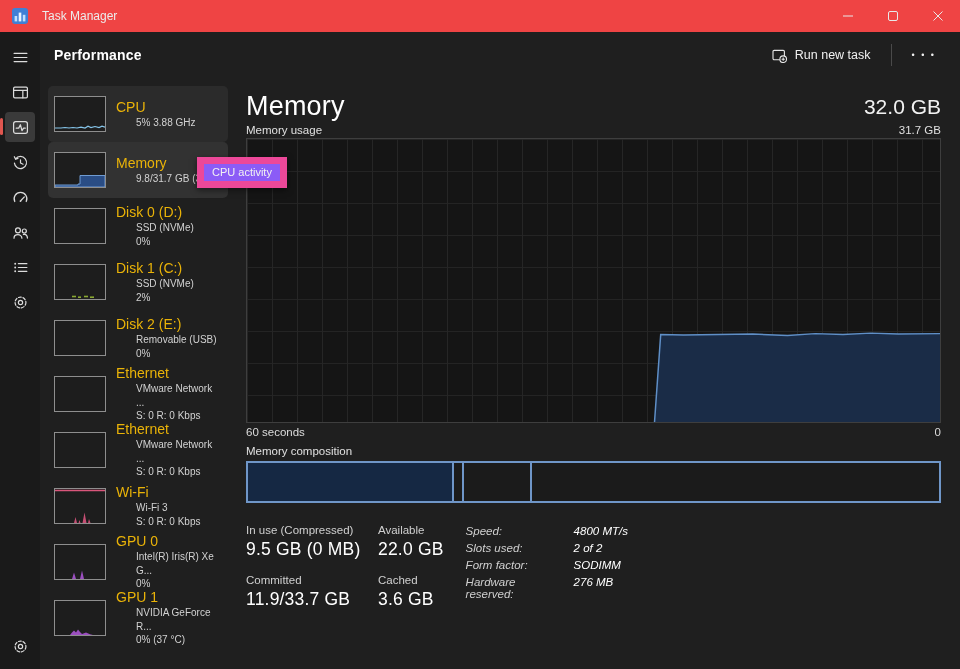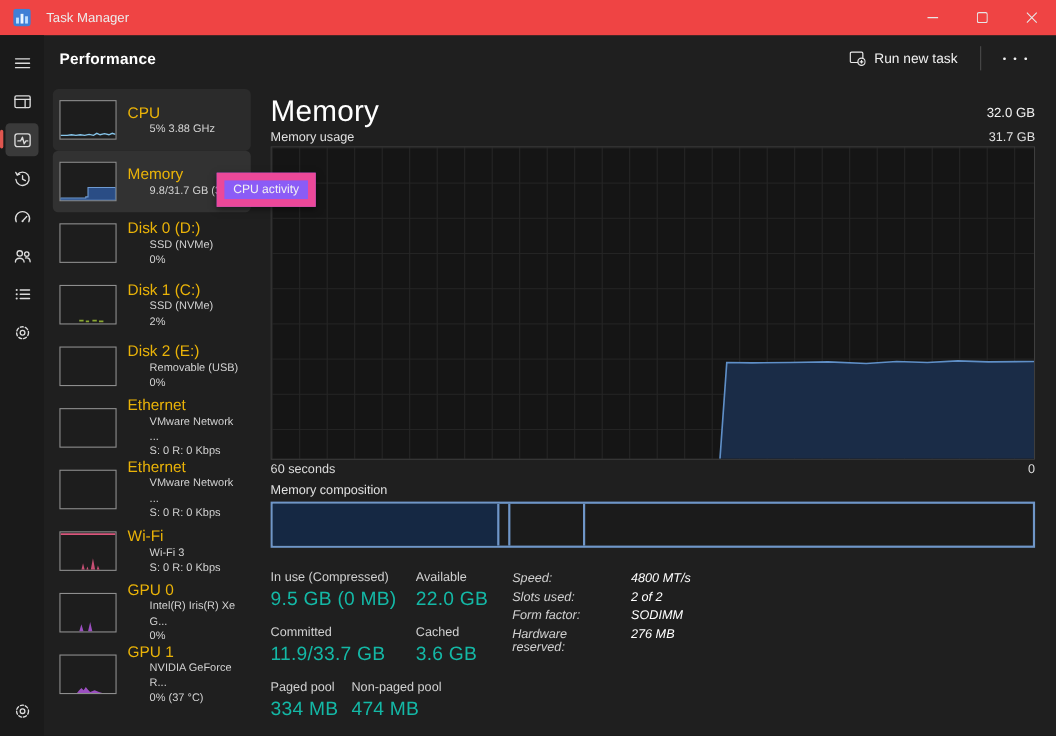--- a/index.html
+++ b/index.html
@@ -42,40 +42,40 @@
   .sb-item.selected { background:#323232; }
   .spark { width:52px; height:36px; min-width:52px; border:1px solid #8e8e8e; background:#1d1d1d; margin-right:10px; }
   .spark svg { display:block; width:100%; height:100%; }
   .sb-title { font-size:14px; line-height:17px; color:#eab308; }
   .sb-sub { font-size:10px; line-height:13.5px; color:#d2d2d2;margin-left:20px; }
 
   
   .main { width:695px; margin-left:18px; }
   .title-row { margin-top:13px; display:flex; align-items:center; justify-content:space-between; }
   .mem-title { font-size:27px; font-weight:300; letter-spacing:.2px; }
-  .mem-capacity { font-size:12px; color:#f2f2f2; }
+  .mem-capacity { font-size:21px; color:#f2f2f2; }
   .usage-row { margin-top:2px; display:flex; justify-content:space-between; font-size:11.5px; color:#e0e0e0; }
   .graph { margin-top:2px; height:285px; border:1px solid #3e3e3e; background-color:#151515;
            background-image:linear-gradient(to right,#262626 1px,transparent 1px),
                             linear-gradient(to bottom,#242424 1px,transparent 1px);
            background-size:25px 32px; }
   .graph svg { display:block; width:100%; height:100%; }
   .time-row { margin-top:3px; display:flex; justify-content:space-between; font-size:11.5px; color:#dcdcdc; }
   .comp-label { margin-top:7px; font-size:11.5px; color:#e0e0e0; }
   .comp-bar { margin-top:4px; height:42px; border:2px solid #6f96c8; background:#1b1b1b; display:flex; }
   .seg { height:100%; }
   .seg.filled { background:#152843; }
   .seg.bordered { border-right:2px solid #6f96c8; }
 
   .stats-zone { margin-top:21px; display:flex; }
   .big-stats { display:flex; flex-direction:column; }
   .stat-row { display:flex; gap:12px; margin-bottom:14px; }
   .stat-cell.w120 { min-width:120px; }
   .stat-label { font-size:11.5px; color:#d0d0d0; }
-  .stat-value { font-size:17.5px; color:#14b8a6; margin-top:3px; letter-spacing:.2px; }
+  .stat-value { font-size:17.5px; color:#ffffff; margin-top:3px; letter-spacing:.2px; }
   .details-grid { margin-left:22px; display:grid; grid-template-columns:100px auto; column-gap:8px; row-gap:5px; align-content:start; margin-top:1px;font-style:italic; }
   .detail-label { font-size:11.5px; color:#d0d0d0; }
   .detail-value { font-size:11.5px; color:#fff; }
 
   
   .tooltip { position:absolute; left:197px; top:157px; background:#8b5cf6; border:7px solid #ec4899;
              color:#f2f2f2; font-size:11px; padding:2px 8px 3px 8px; white-space:nowrap;
              box-shadow:0 2px 6px rgba(0,0,0,.5); }
   [data-interactable="true"] { cursor:default; }
 </style>
@@ -386,30 +386,20 @@
                 <div class="stat-row">
                   <div class="stat-cell w120" data-interactable="false">
                     <div class="stat-label" data-interactable="false">Committed</div>
                     <div class="stat-value" data-interactable="false">11.9/33.7 GB</div>
                   </div>
                   <div class="stat-cell" data-interactable="false">
                     <div class="stat-label" data-interactable="false">Cached</div>
                     <div class="stat-value" data-interactable="false">3.6 GB</div>
                   </div>
                 </div>
-                <div class="stat-row">
-                  <div class="stat-cell" data-interactable="false">
-                    <div class="stat-label" data-interactable="false">Paged pool</div>
-                    <div class="stat-value" data-interactable="false">334 MB</div>
-                  </div>
-                  <div class="stat-cell" data-interactable="false">
-                    <div class="stat-label" data-interactable="false">Non-paged pool</div>
-                    <div class="stat-value" data-interactable="false">474 MB</div>
-                  </div>
-                </div>
               </div>
             <div class="details-grid" data-interactable="false">
                 <div class="detail-label" data-interactable="false">Speed:</div>
                 <div class="detail-value" data-interactable="false">4800 MT/s</div>
                 <div class="detail-label" data-interactable="false">Slots used:</div>
                 <div class="detail-value" data-interactable="false">2 of 2</div>
                 <div class="detail-label" data-interactable="false">Form factor:</div>
                 <div class="detail-value" data-interactable="false">SODIMM</div>
                 <div class="detail-label" data-interactable="false">Hardware reserved:</div>
                 <div class="detail-value" data-interactable="false">276 MB</div>

